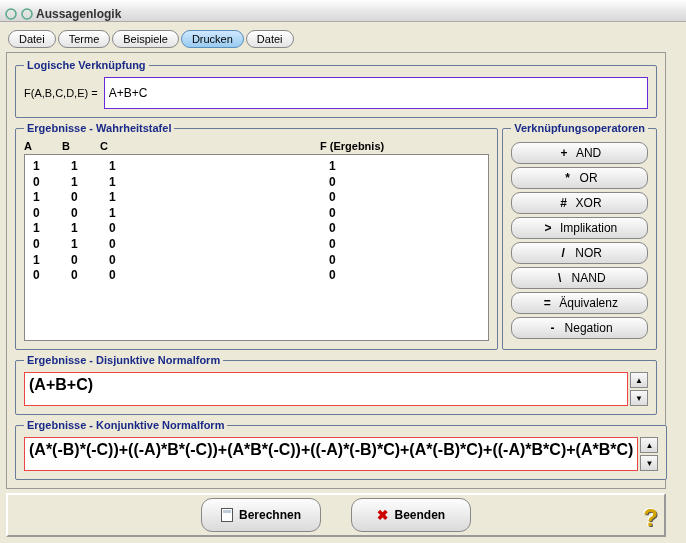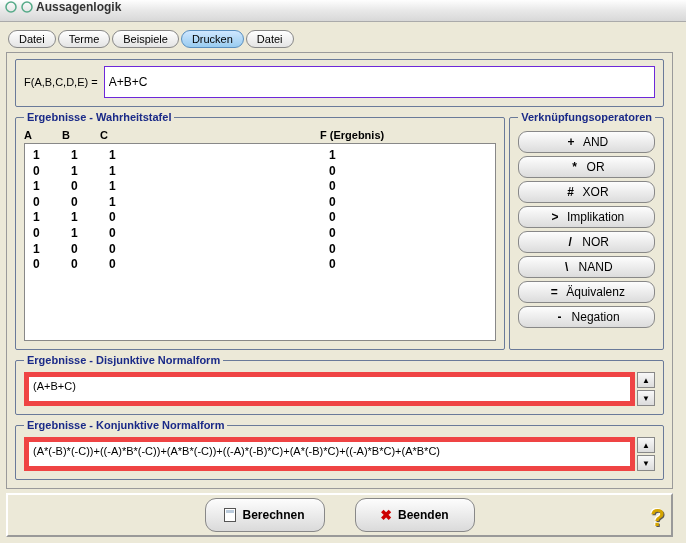--- a/index.html
+++ b/index.html
@@ -10,34 +10,34 @@
     background: #d4d0c8;
     width: 686px;
     height: 543px;
     overflow: hidden;
   }
   .titlebar {
     height: 22px;
     background: linear-gradient(to bottom, #fefefe 0%, #e8e8e8 50%, #d8d8d8 100%);
     border-bottom: 1px solid #aaa;
     display: flex;
-    align-items: flex-start;
+    align-items: flex-end;
     padding: 0 4px;
   }
   .win-icon {
     width: 14px; height: 14px;
     margin-right: 2px;
     display: inline-flex;
     align-items: center;
     justify-content: center;
   }
   .win-icon svg { display: block; }
   .title-text { font-size: 12px; color: #333; font-weight: bold; }
   .outer {
-    padding: 4px 13px 6px 6px;
+    padding: 4px 20px 6px 6px;
     background: #ece9d8;
     height: calc(100% - 22px);
     display: flex;
     flex-direction: column;
   }
   .tabs {
     display: flex;
     gap: 2px;
     padding: 4px 2px 0 2px;
   }
@@ -142,27 +142,27 @@
   }
   .op-sym { font-weight: bold; width: 12px; text-align: center; }
   .op-txt { }
   .textarea-wrap {
     position: relative;
     display: flex;
   }
   .ro-text {
     flex: 1;
     background: #fff;
-    border: 5px solid #ef4444;
+    border: 1px solid #ef4444;
     padding: 3px 4px;
-    font-size: 11px;
+    font-size: 16px;
     height: 34px;
     overflow: hidden;
     white-space: nowrap;
-    font-weight: normal;
+    font-weight: bold;
   }
   .scroll-col {
     width: 18px;
     display: flex;
     flex-direction: column;
     gap: 2px;
     margin-left: 2px;
   }
   .scroll-btn {
     flex: 1;
@@ -249,20 +249,21 @@
     <div class="tab">Datei</div>
     <div class="tab">Terme</div>
     <div class="tab">Beispiele</div>
     <div class="tab active">Drucken</div>
     <div class="tab">Datei</div>
   </div>
 
   <div class="panel">
 
     <fieldset class="group">
+      <legend>Logische Verknüpfung</legend>
       <div class="formula-row">
         <span class="formula-label">F(A,B,C,D,E) =</span>
         <input class="formula-input" type="text" value="A+B+C" style="">
       </div>
     </fieldset>
 
     <div class="mid-row">
       <fieldset class="group truth-group">
         <legend>Ergebnisse - Wahrheitstafel</legend>
         <div class="truth-header">

